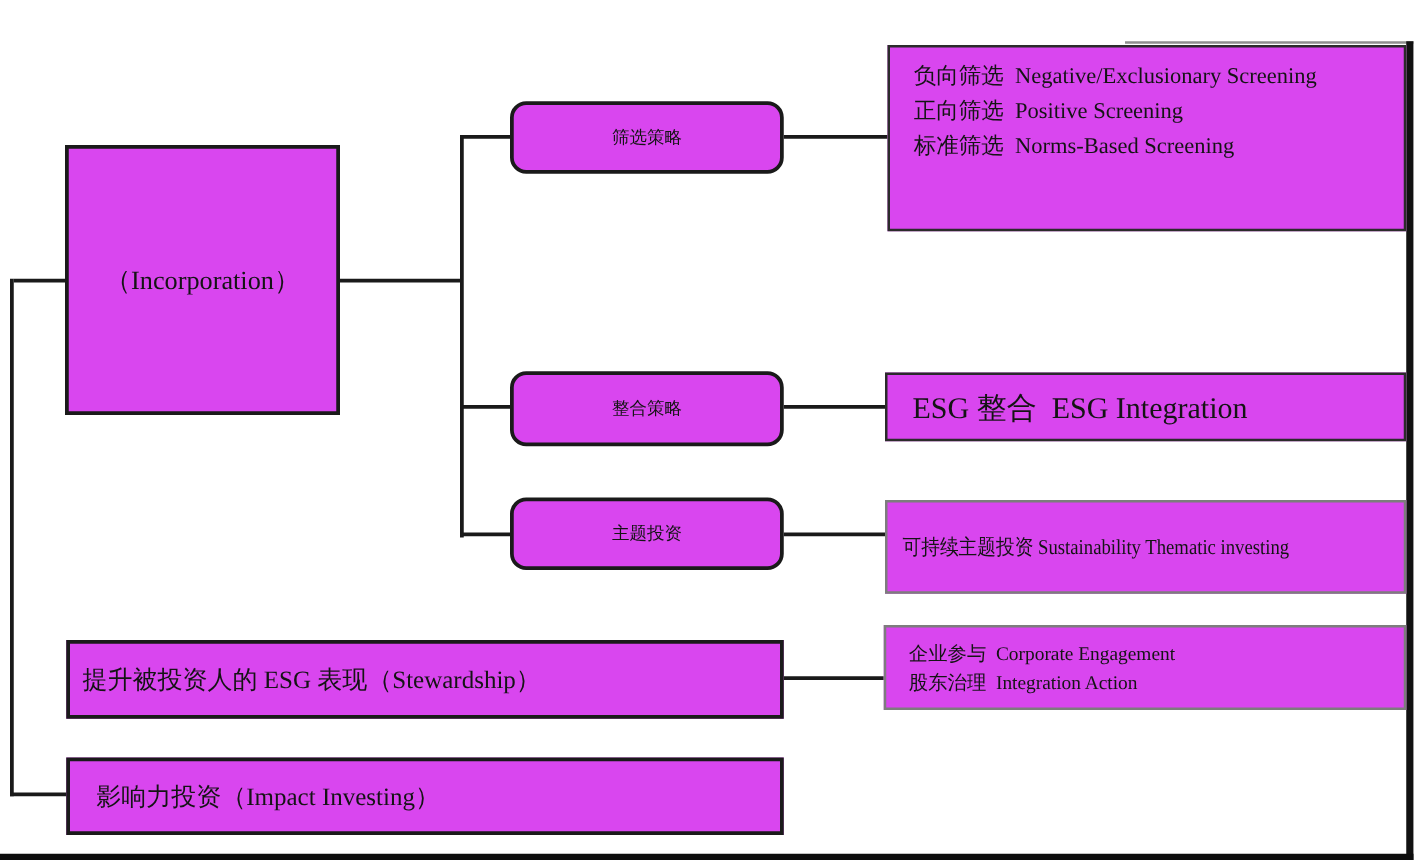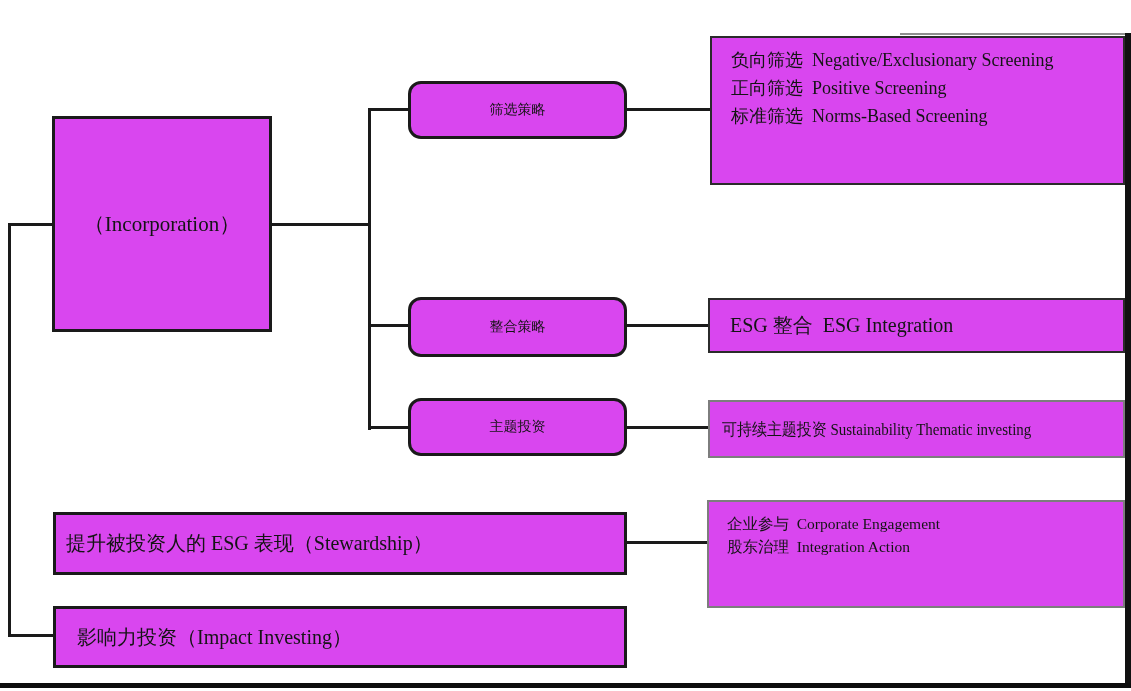--- a/index.html
+++ b/index.html
@@ -18,21 +18,21 @@
   .gray  { border: 2px solid #7d7d7d; }
   .round { border-radius: 13px; }
   .center-both { display: flex; align-items: center; justify-content: center; }
   .vcenter { display: flex; align-items: center; }
   .line { position: absolute; background: #1a1a1a; }
   .grayline { position: absolute; background: #8f8f8f; }
   .pre { white-space: pre; }
   .root-text { text-align: center; font-size: 21px; line-height: 31px; }
   .node-label { font-size: 14px; }
   .detail-lines { font-size: 18px; line-height: 28px; }
-  .detail-single { font-size: 20px; }
+  .detail-single { font-size: 24px; }
   .condensed { font-size: 17px; transform: scaleX(0.88); transform-origin: left center; }
   .big-row { font-size: 20px; }
   .small-lines { font-size: 15.5px; line-height: 23px; }
 </style>
 </head>
 <body>
 
 <div class="canvas">
 
   <div class="line" style="left:8px; top:223px; width:3px; height:414px;"></div>
@@ -75,29 +75,29 @@
       <div class="pre">负向筛选  Negative/Exclusionary Screening</div>
       <div class="pre">正向筛选  Positive Screening</div>
       <div class="pre">标准筛选  Norms-Based Screening</div>
     </div>
   </div>
 
   <div class="box thin vcenter" style="left:708px; top:298px; width:417px; height:55px; padding-left:20px;">
     <span class="detail-single pre">ESG 整合  ESG Integration</span>
   </div>
 
-  <div class="box gray vcenter" style="left:708px; top:400px; width:417px; height:58px; padding-left:12px;">
+  <div class="box gray vcenter" style="left:708px; top:400px; width:417px; height:75px; padding-left:12px;">
     <span class="condensed pre">可持续主题投资 Sustainability Thematic investing</span>
   </div>
 
   <div class="box thick vcenter" style="left:53px; top:512px; width:574px; height:63px; padding-left:10px;">
     <span class="big-row pre">提升被投资人的 ESG 表现（Stewardship）</span>
   </div>
 
-  <div class="box gray" style="left:707px; top:500px; width:418px; height:108px; padding:10px 0 0 18px;">
+  <div class="box gray" style="left:707px; top:500px; width:418px; height:68px; padding:10px 0 0 18px;">
     <div class="small-lines">
       <div class="pre">企业参与  Corporate Engagement</div>
       <div class="pre">股东治理  Integration Action</div>
     </div>
   </div>
 
   <div class="box thick vcenter" style="left:53px; top:606px; width:574px; height:62px; padding-left:21px;">
     <span class="big-row pre">影响力投资（Impact Investing）</span>
   </div>
 

